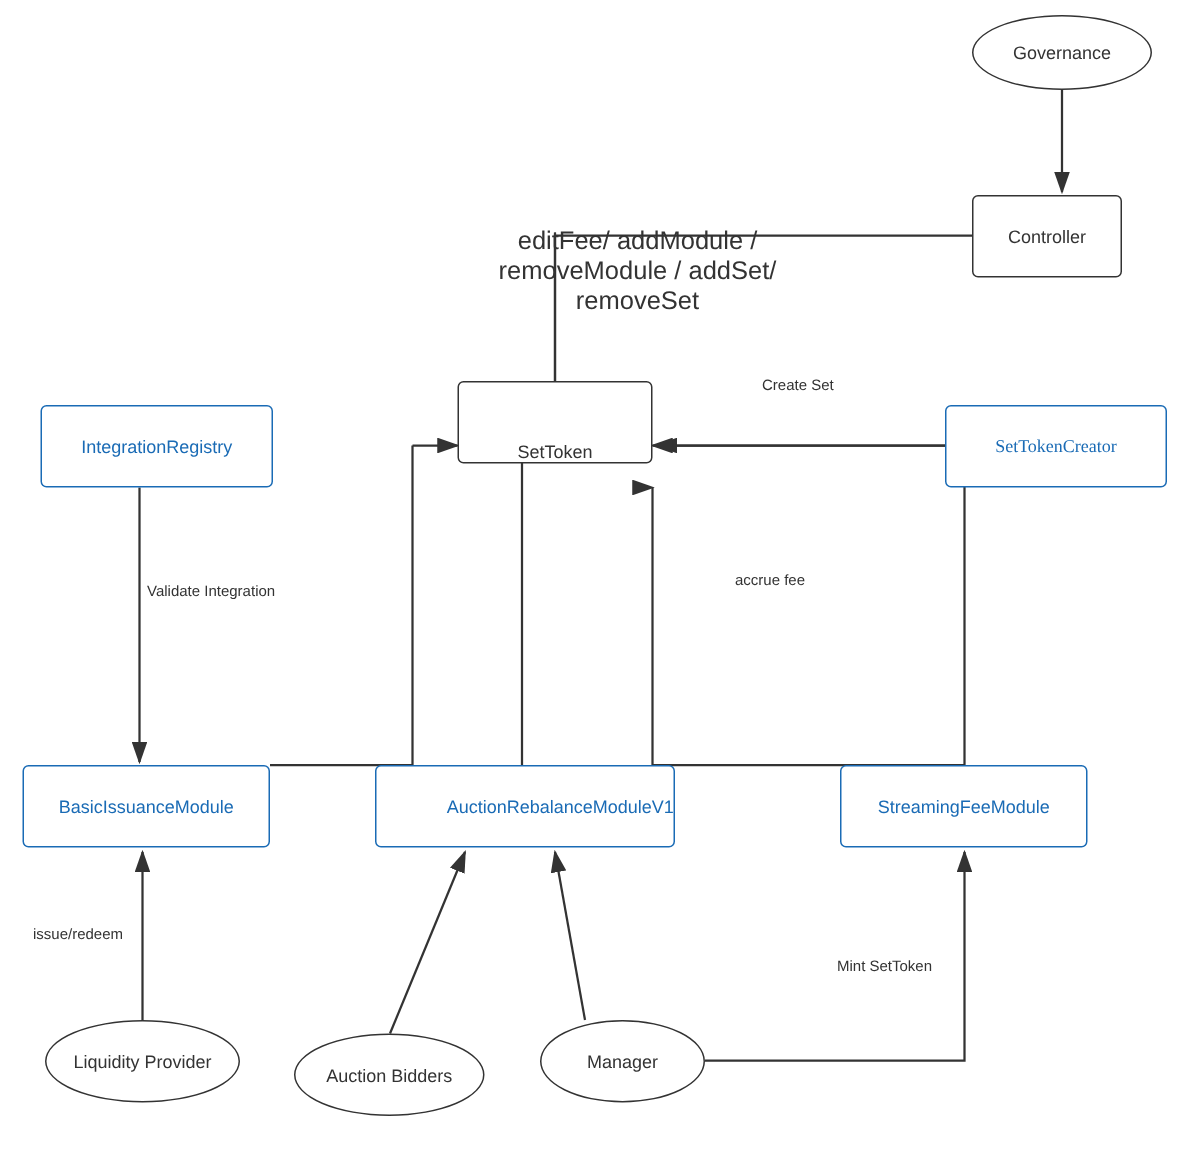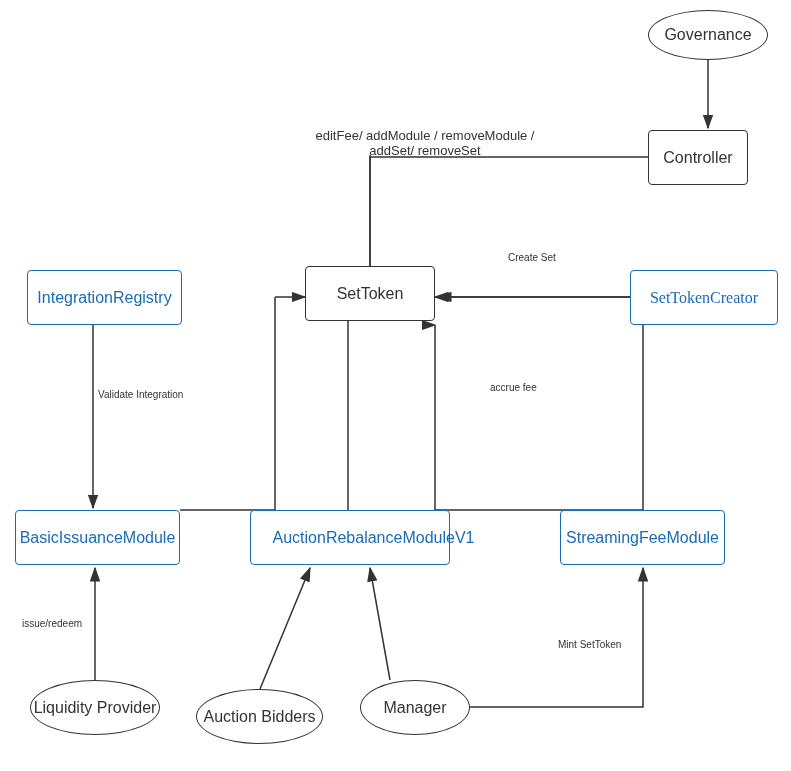--- a/index.html
+++ b/index.html
@@ -15,21 +15,21 @@
       position: relative;
       width: 791px;
       height: 771px;
     }
     .node {
       position: absolute;
       display: flex;
       align-items: center;
       justify-content: center;
       text-align: center;
-      font-size: 16px;
+      font-size: 12px;
     }
     .node-rect {
       border: 1px solid #333;
       border-radius: 4px;
       background: #fff;
     }
     .node-ellipse {
       border: 1px solid #333;
       border-radius: 50%;
       background: #fff;
@@ -103,21 +103,21 @@
   </svg>
 
   <div class="node node-ellipse node-black" style="left:648px; top:10px; width:120px; height:50px;">
     <span>Governance</span>
   </div>
 
   <div class="node node-rect node-black" style="left:648px; top:130px; width:100px; height:55px;">
     <span>Controller</span>
   </div>
 
-  <div class="node node-rect node-black" style="left:305px; top:266px; width:130px; height:55px;">
+  <div class="node node-rect node-black" style="left:305px; top:254px; width:130px; height:55px;align-items:flex-end;">
     <span>SetToken</span>
   </div>
 
   <div class="node node-rect node-blue" style="left:630px; top:270px; width:148px; height:55px;font-family:Liberation Serif, serif;">
     <span>SetTokenCreator</span>
   </div>
 
   <div class="node node-rect node-blue" style="left:15px; top:270px; width:155px; height:55px;margin-left:12px;">
     <span>IntegrationRegistry</span>
   </div>
@@ -139,21 +139,21 @@
   </div>
 
   <div class="node node-ellipse node-black" style="left:196px; top:689px; width:127px; height:55px;">
     <span>Auction Bidders</span>
   </div>
 
   <div class="node node-ellipse node-black" style="left:360px; top:680px; width:110px; height:55px;">
     <span>Manager</span>
   </div>
 
-  <div class="edge-label" style="left:310px; top:128px; width:230px; font-size:13px;">
+  <div class="edge-label" style="left:310px; top:151px; width:230px; font-size:17px;">
     <span>editFee/ addModule / removeModule / addSet/ removeSet</span>
   </div>
 
   <div class="edge-label" style="left:508px; top:252px;">
     <span>Create Set</span>
   </div>
 
   <div class="edge-label" style="left:98px; top:388px; line-height:1.4;">
     <span>Validate
 Integration</span>

